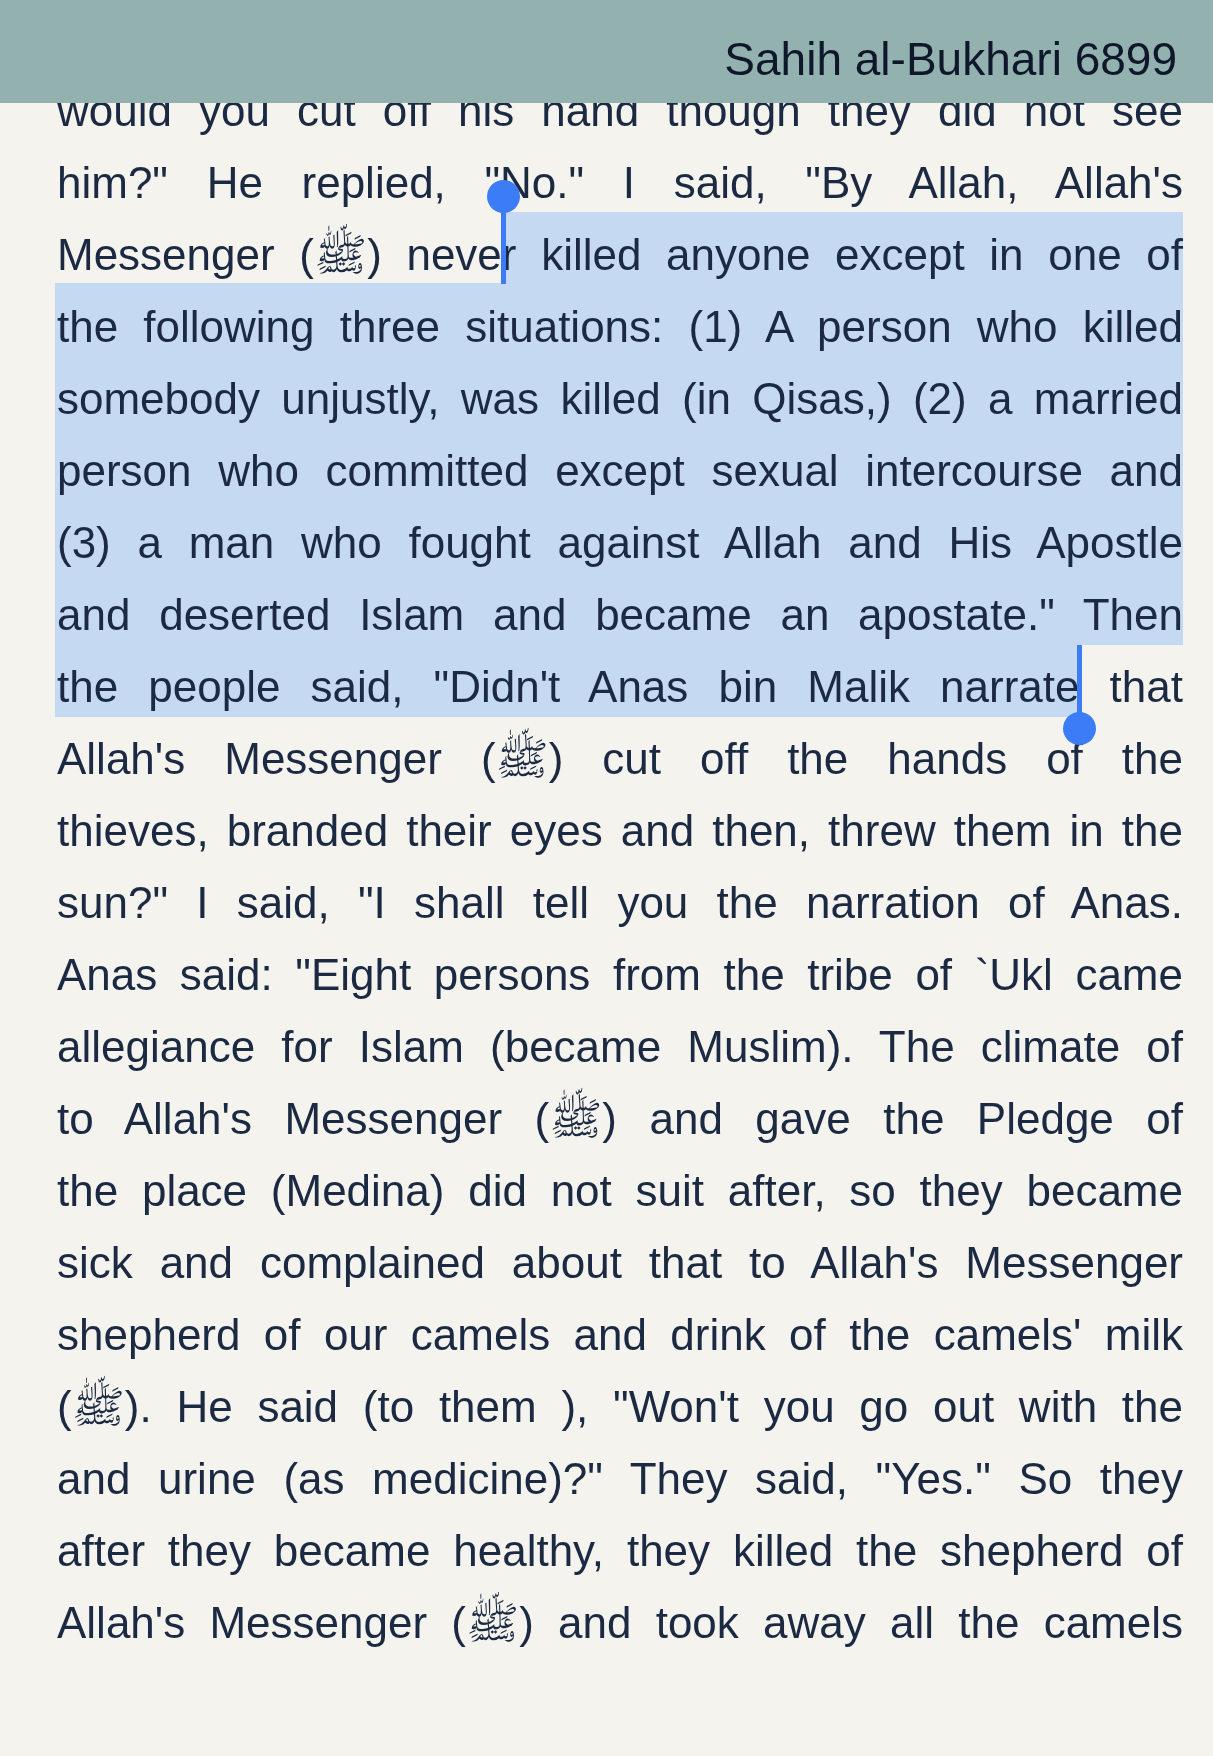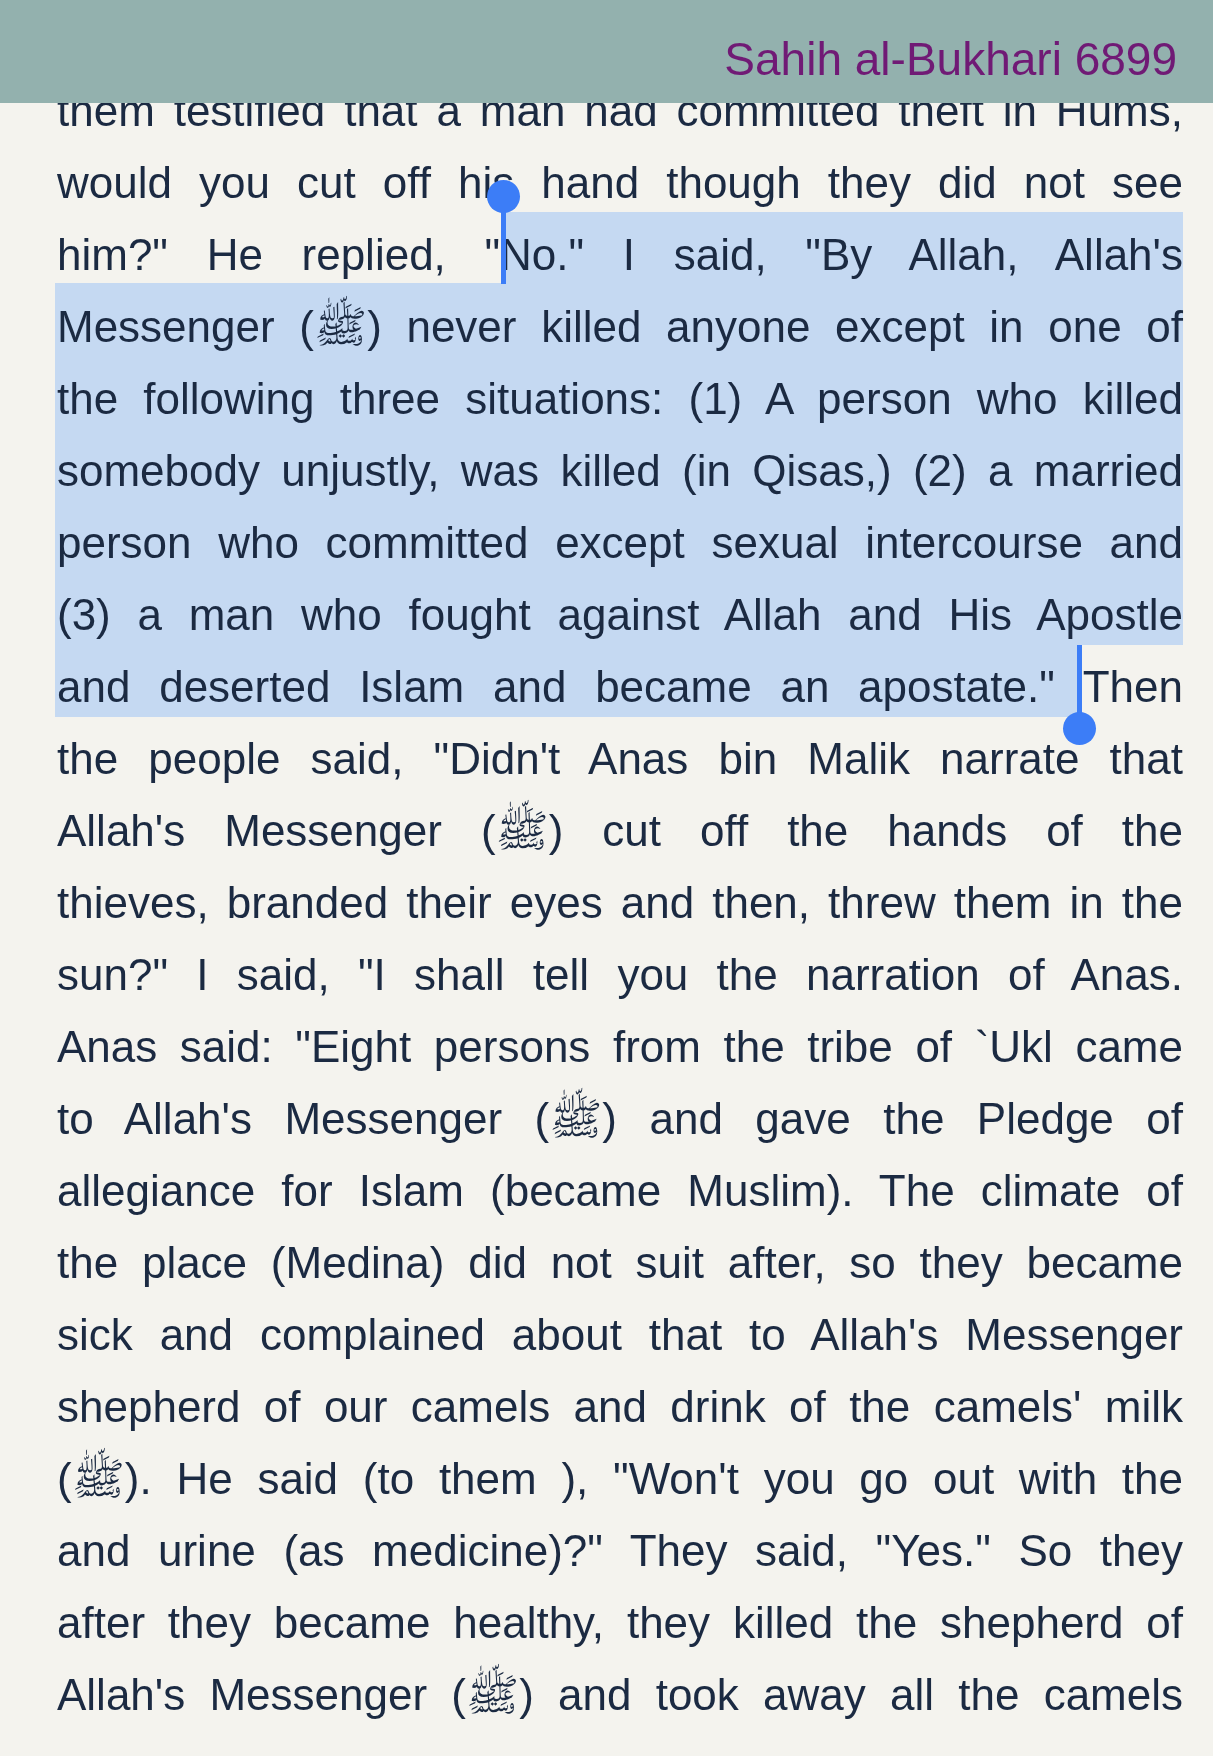--- a/index.html
+++ b/index.html
@@ -9,21 +9,21 @@
     font-family:"Liberation Sans","DejaVu Sans",sans-serif;
   }
   
   .header{
     position:absolute;left:0;top:0;width:1213px;height:103px;
     background:#93b1ae;z-index:5;
     display:flex;align-items:center;justify-content:flex-end;
     box-sizing:border-box;padding-right:36px;padding-bottom:10px;
   }
   .header-title{
-    color:#701a75;font-size:46px;font-weight:400;letter-spacing:0px;
+    color:#0f172a;font-size:46px;font-weight:400;letter-spacing:0px;
     white-space:nowrap;
     margin-top:24px;
   }
   
   .sel-rect{position:absolute;background:#c5d9f2;z-index:1;}
   .sel-rect.rect-a{left:503px;top:212px;width:680px;height:71px;}
   .sel-rect.rect-b{left:55px;top:283px;width:1128px;height:362px;}
   .sel-rect.rect-c{left:55px;top:645px;width:1025px;height:72px;}
   
   .handle-bar{position:absolute;width:5px;background:#3c7df7;z-index:7;}
@@ -44,36 +44,35 @@
   }
 </style>
 </head>
 <body>
 
 <div class="sel-rect rect-a"></div>
 <div class="sel-rect rect-b"></div>
 <div class="sel-rect rect-c"></div>
 
 <div class="textcol" id="text-lines">
-    <div class="tline">them testified that a man had committed theft in Hums,</div>
     <div class="tline">would you cut off his hand though they did not see</div>
     <div class="tline">him?" He replied, "No." I said, "By Allah, Allah's</div>
     <div class="tline">Messenger (ﷺ) never killed anyone except in one of</div>
     <div class="tline">the following three situations: (1) A person who killed</div>
     <div class="tline">somebody unjustly, was killed (in Qisas,) (2) a married</div>
     <div class="tline">person who committed except sexual intercourse and</div>
     <div class="tline">(3) a man who fought against Allah and His Apostle</div>
     <div class="tline">and deserted Islam and became an apostate." Then</div>
     <div class="tline">the people said, "Didn't Anas bin Malik narrate that</div>
     <div class="tline">Allah's Messenger (ﷺ) cut off the hands of the</div>
     <div class="tline">thieves, branded their eyes and then, threw them in the</div>
     <div class="tline">sun?" I said, "I shall tell you the narration of Anas.</div>
     <div class="tline">Anas said: "Eight persons from the tribe of `Ukl came</div>
+    <div class="tline">allegiance for Islam (became Muslim). The climate of</div>
     <div class="tline">to Allah's Messenger (ﷺ) and gave the Pledge of</div>
-    <div class="tline">allegiance for Islam (became Muslim). The climate of</div>
     <div class="tline">the place (Medina) did not suit after, so they became</div>
     <div class="tline">sick and complained about that to Allah's Messenger</div>
     <div class="tline">shepherd of our camels and drink of the camels' milk</div>
     <div class="tline">(ﷺ). He said (to them ), "Won't you go out with the</div>
     <div class="tline">and urine (as medicine)?" They said, "Yes." So they</div>
     <div class="tline">after they became healthy, they killed the shepherd of</div>
     <div class="tline">Allah's Messenger (ﷺ) and took away all the camels</div>
   </div>
 
 <div class="header">

